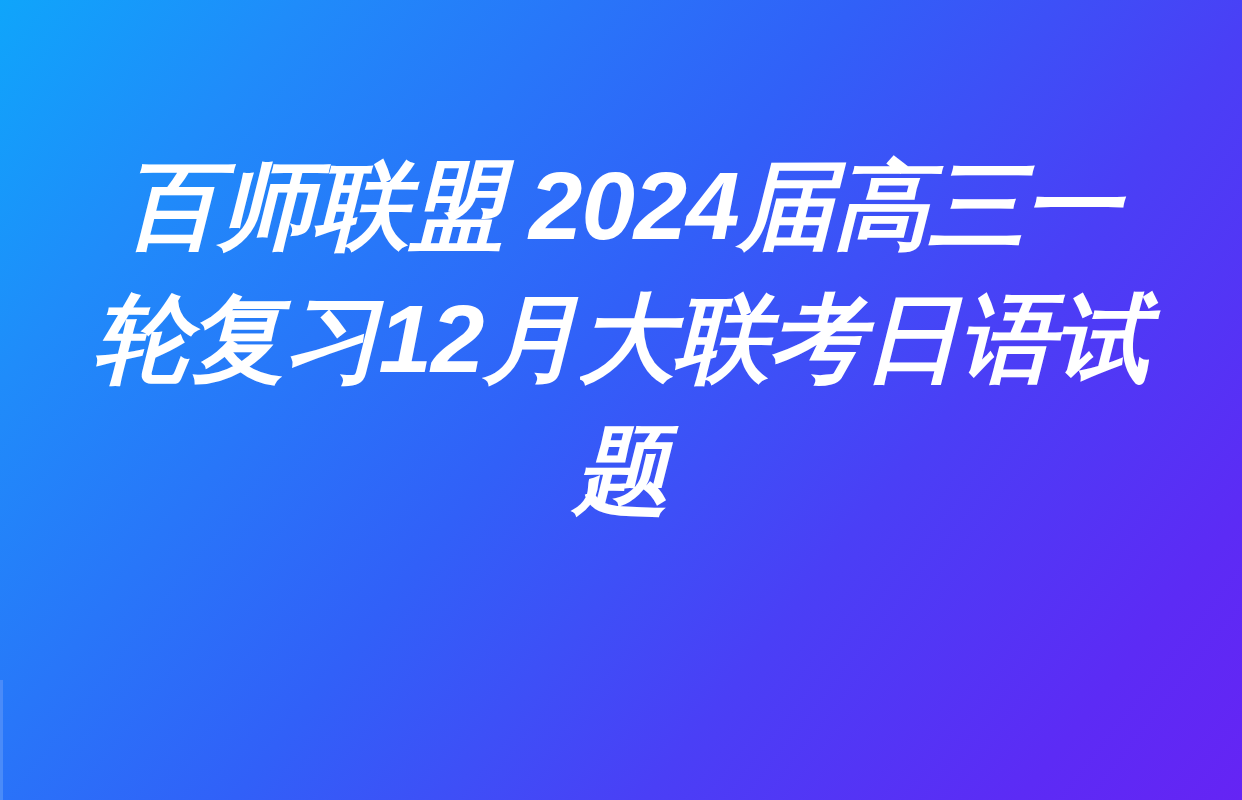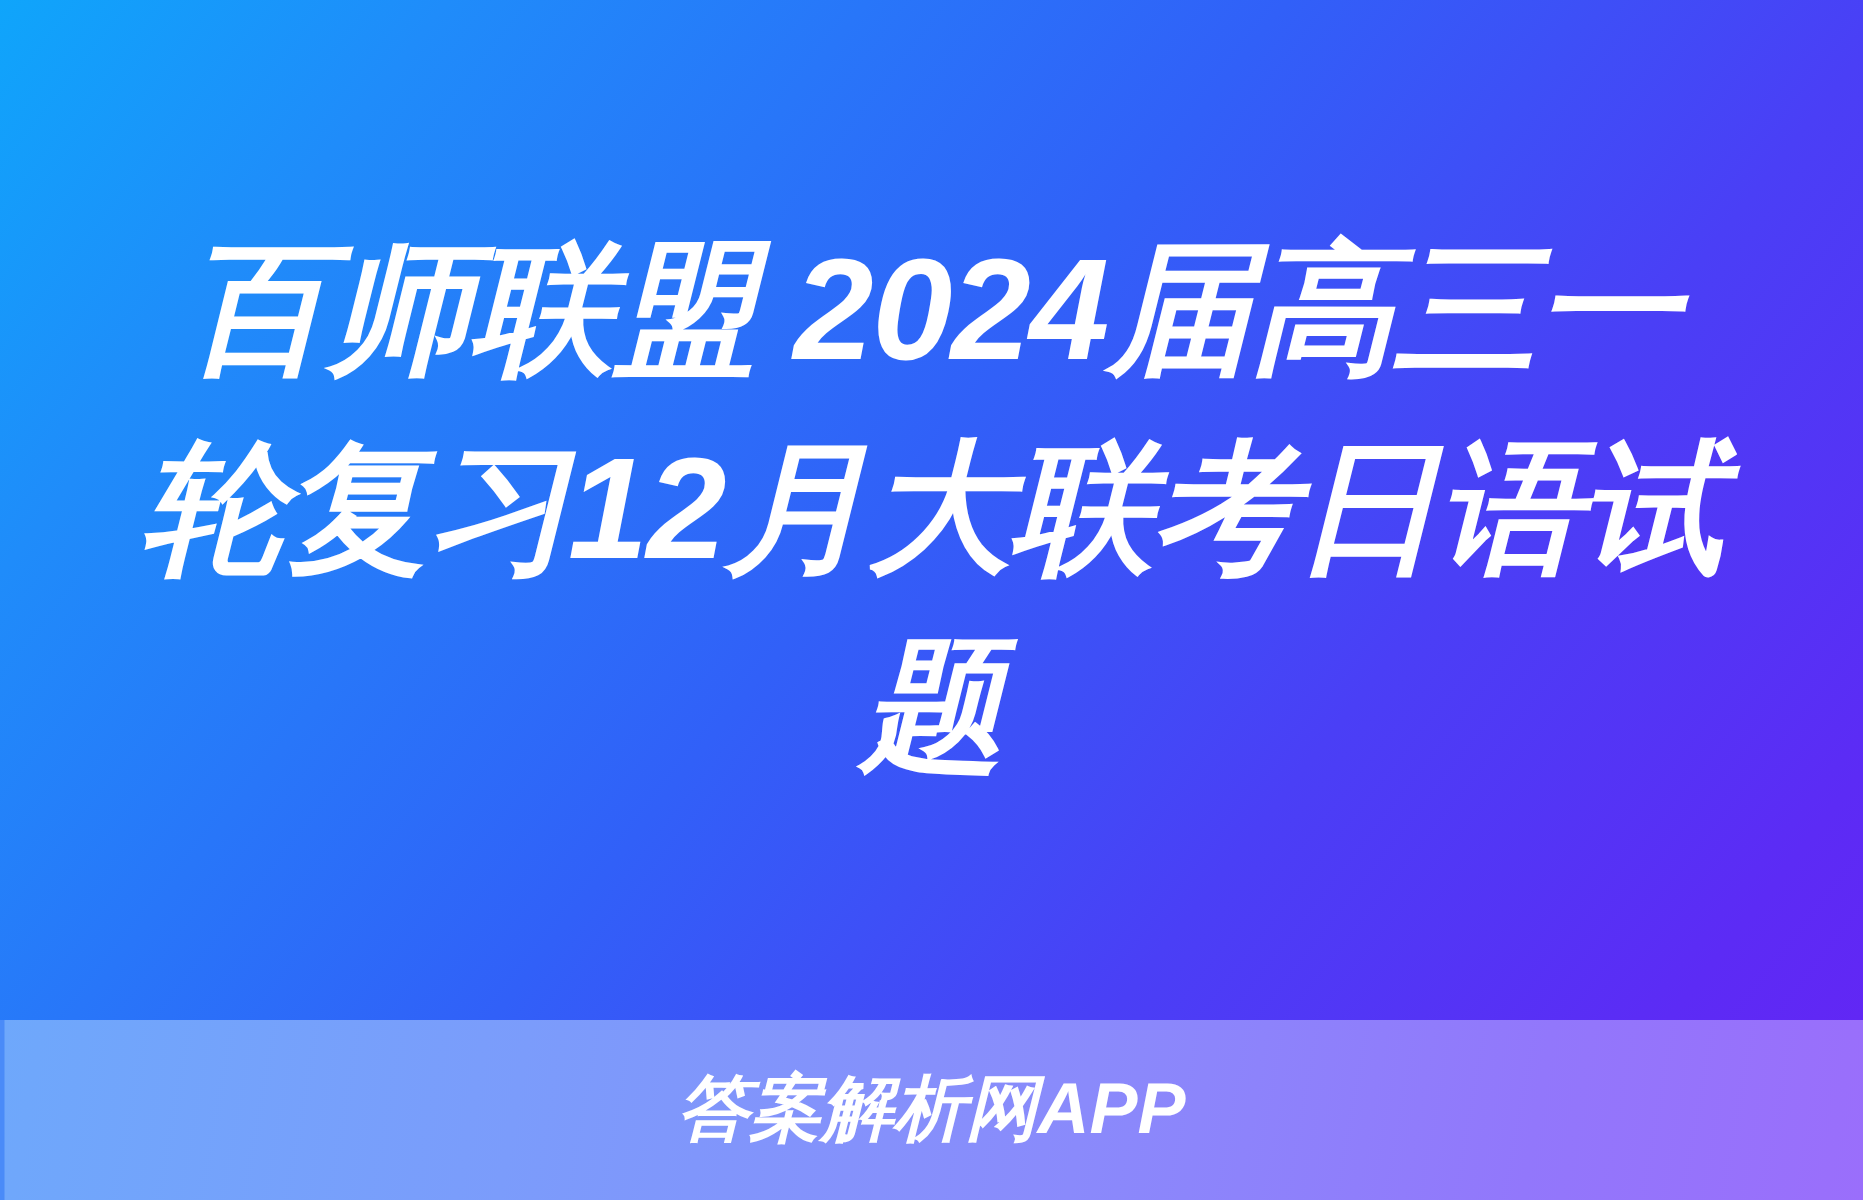--- a/index.html
+++ b/index.html
@@ -88,19 +88,16 @@
 <body>
 
 <div id="card">
 
   <div id="main-region">
     <div id="title-block">
       <h1 id="page-title">百师联盟 2024届高三一轮复习12月大联考日语试题</h1>
     </div>
   </div>
 
-  <div id="footer-band">
-    <span id="watermark">答案解析网APP</span>
-  </div>
 
   <div id="footer-left-edge"></div>
 
 </div>
 
 </body></html>

